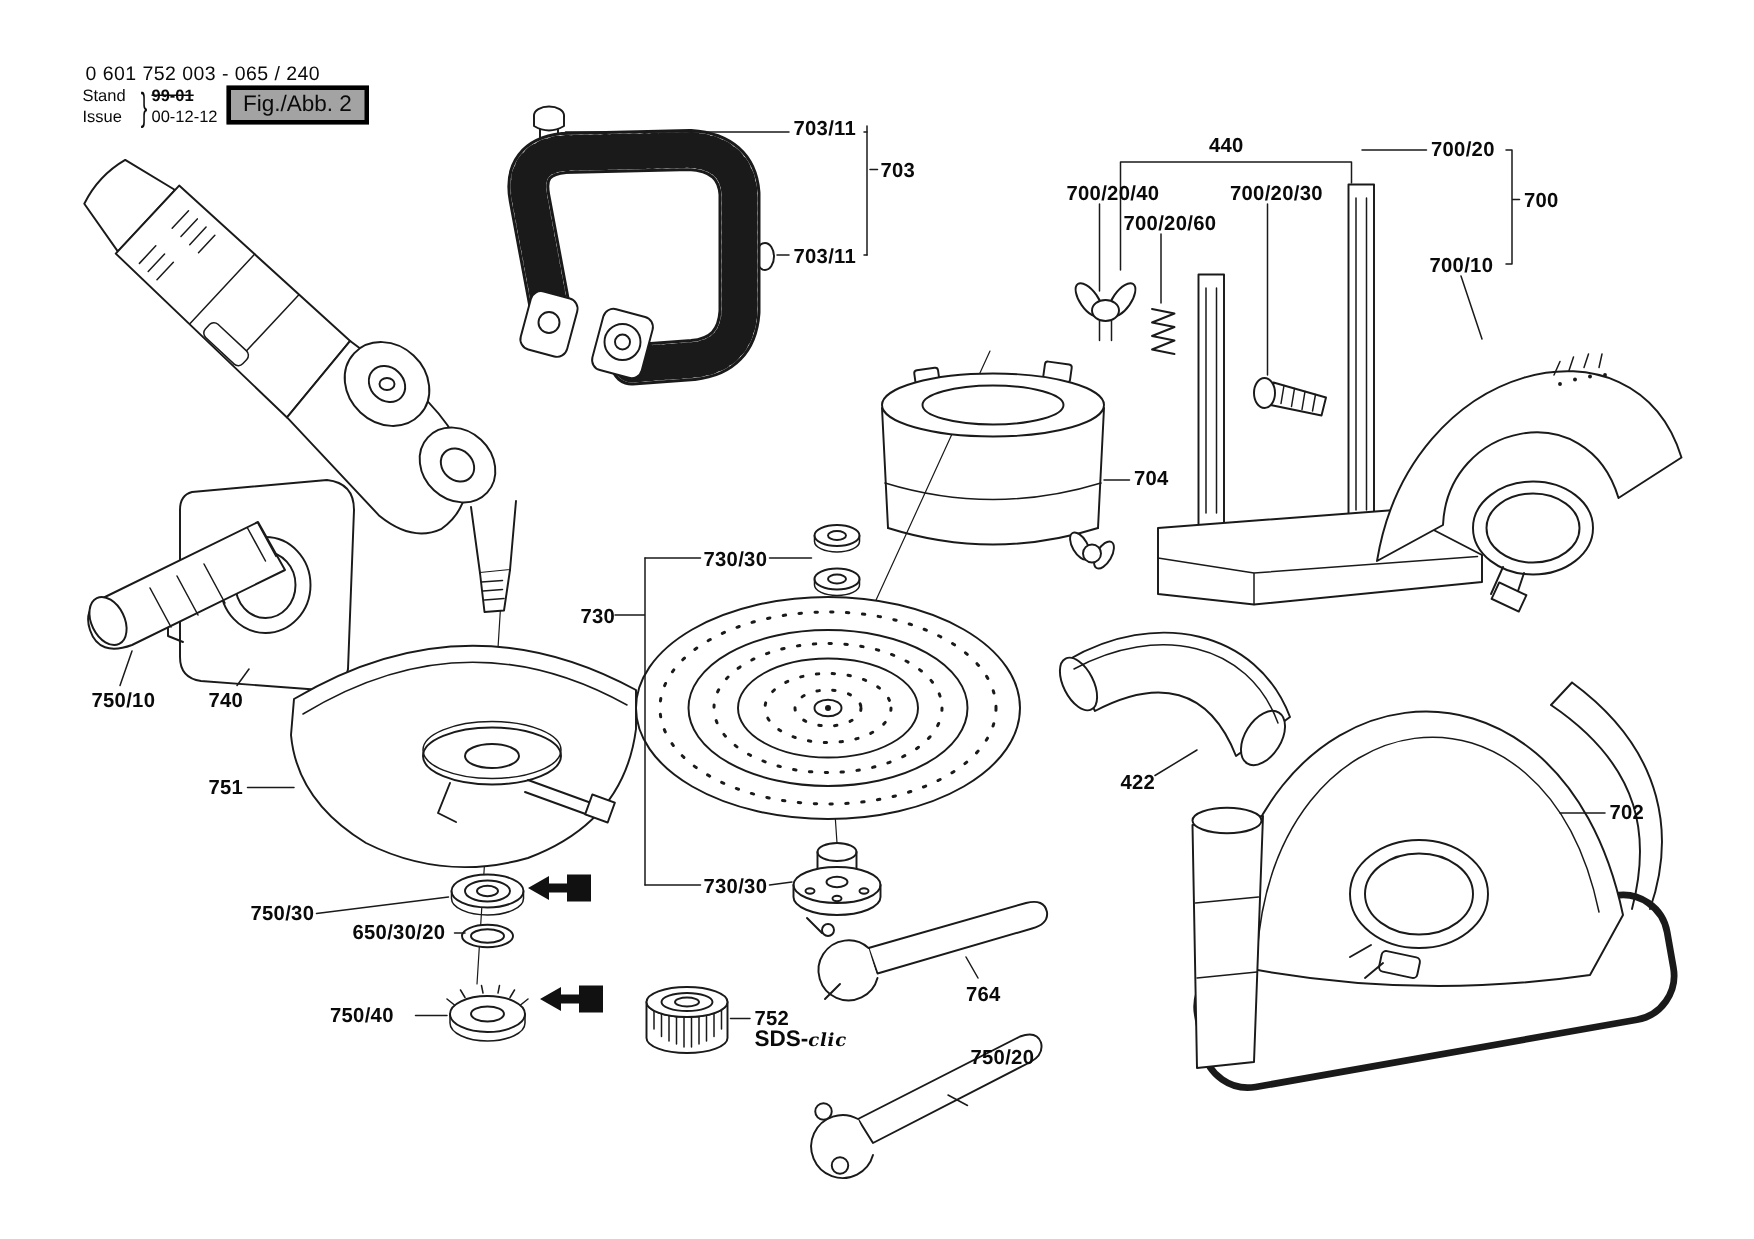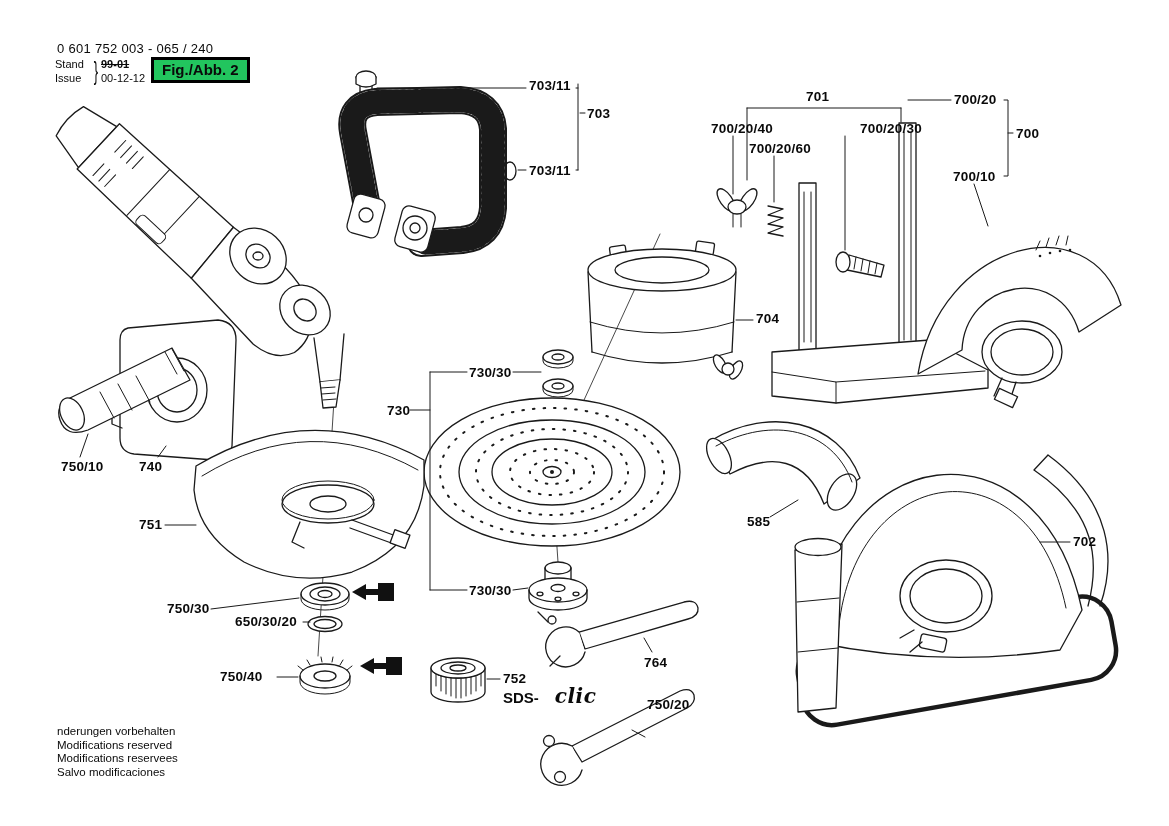--- a/index.html
+++ b/index.html
@@ -7,23 +7,23 @@
         font-family:"Liberation Sans",sans-serif;color:#0a0a0a;}
   .art{position:absolute;left:0;top:0;}
   .plabel{position:absolute;font-size:13.5px;font-weight:bold;white-space:nowrap;color:#0a0a0a;letter-spacing:.2px;}
   .partnum{position:absolute;left:57px;top:41px;font-size:13px;letter-spacing:.3px;}
   .rev{position:absolute;left:55px;top:58px;display:flex;align-items:flex-end;font-size:11px;}
   .rev-labels div,.rev-dates div{line-height:13.5px;}
   .rev-labels{width:36px;}
   .rev-brace{font-size:26px;line-height:27px;transform:scaleX(.5);width:10px;text-align:center;}
   .strike{text-decoration:line-through;font-weight:bold;}
   .figbox{position:absolute;left:151px;top:57px;border:3px solid #000;padding:1px 8px 2px;
-          font-size:15px;font-weight:bold;background:#22c55e;}
+          font-size:15px;font-weight:normal;background:#a3a3a3;}
   .sds{position:absolute;left:503px;top:684px;font-size:15px;font-weight:bold;}
-  .sds .script{font-family:"DejaVu Serif",serif;font-style:italic;font-size:20px;letter-spacing:.5px;margin-left:16px;}
+  .sds .script{font-family:"DejaVu Serif",serif;font-style:italic;font-size:12px;letter-spacing:.5px;}
   .footer{position:absolute;left:57px;top:725px;font-size:11.5px;line-height:13.5px;}
 </style>
 </head>
 <body>
 
 <div class="page">
 
   <svg class="art" width="1169" height="826" viewBox="0 0 1169 826">
     <g stroke="#1a1a1a" stroke-width="1.3" fill="none" stroke-linecap="round" stroke-linejoin="round">
 
@@ -299,46 +299,40 @@
     <div class="rev-dates">
       <div class="strike">99-01</div>
       <div>00-12-12</div>
     </div>
   </div>
 
   <div class="figbox">Fig./Abb. 2</div>
 
   <div class="plabel" style="left:529px;top:78px">703/11</div>
   <div class="plabel" style="left:587px;top:106px">703</div>
-  <div class="plabel" style="left:806px;top:89px">701</div>
+  <div class="plabel" style="left:806px;top:89px">440</div>
   <div class="plabel" style="left:711px;top:121px">700/20/40</div>
-  <div class="plabel" style="left:860px;top:121px">700/20/30</div>
+  <div class="plabel" style="left:820px;top:121px">700/20/30</div>
   <div class="plabel" style="left:749px;top:141px">700/20/60</div>
   <div class="plabel" style="left:954px;top:92px">700/20</div>
   <div class="plabel" style="left:1016px;top:126px">700</div>
   <div class="plabel" style="left:953px;top:169px">700/10</div>
   <div class="plabel" style="left:529px;top:163px">703/11</div>
   <div class="plabel" style="left:756px;top:311px">704</div>
   <div class="plabel" style="left:469px;top:365px">730/30</div>
   <div class="plabel" style="left:387px;top:403px">730</div>
   <div class="plabel" style="left:61px;top:459px">750/10</div>
   <div class="plabel" style="left:139px;top:459px">740</div>
   <div class="plabel" style="left:139px;top:517px">751</div>
   <div class="plabel" style="left:167px;top:601px">750/30</div>
   <div class="plabel" style="left:235px;top:614px">650/30/20</div>
   <div class="plabel" style="left:469px;top:583px">730/30</div>
-  <div class="plabel" style="left:747px;top:514px">585</div>
+  <div class="plabel" style="left:747px;top:514px">422</div>
   <div class="plabel" style="left:1073px;top:534px">702</div>
   <div class="plabel" style="left:220px;top:669px">750/40</div>
   <div class="plabel" style="left:503px;top:671px">752</div>
   <div class="plabel" style="left:644px;top:655px">764</div>
   <div class="plabel" style="left:647px;top:697px">750/20</div>
 
   <div class="sds"><span>SDS-</span><span class="script">clic</span></div>
 
-  <div class="footer">
-    <div>nderungen vorbehalten</div>
-    <div>Modifications reserved</div>
-    <div>Modifications reservees</div>
-    <div>Salvo modificaciones</div>
-  </div>
 
 </div>
 
 </body></html>

